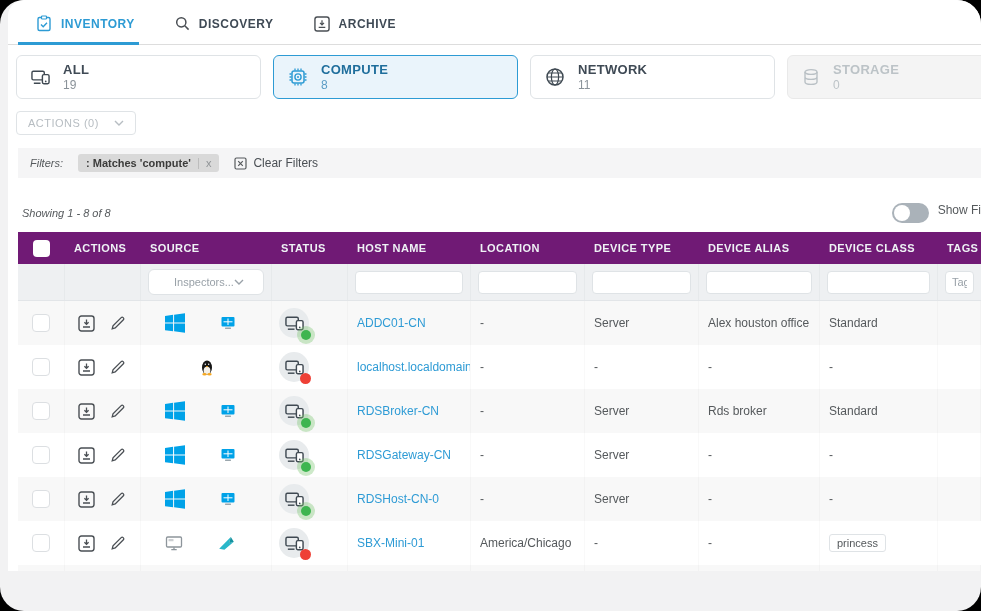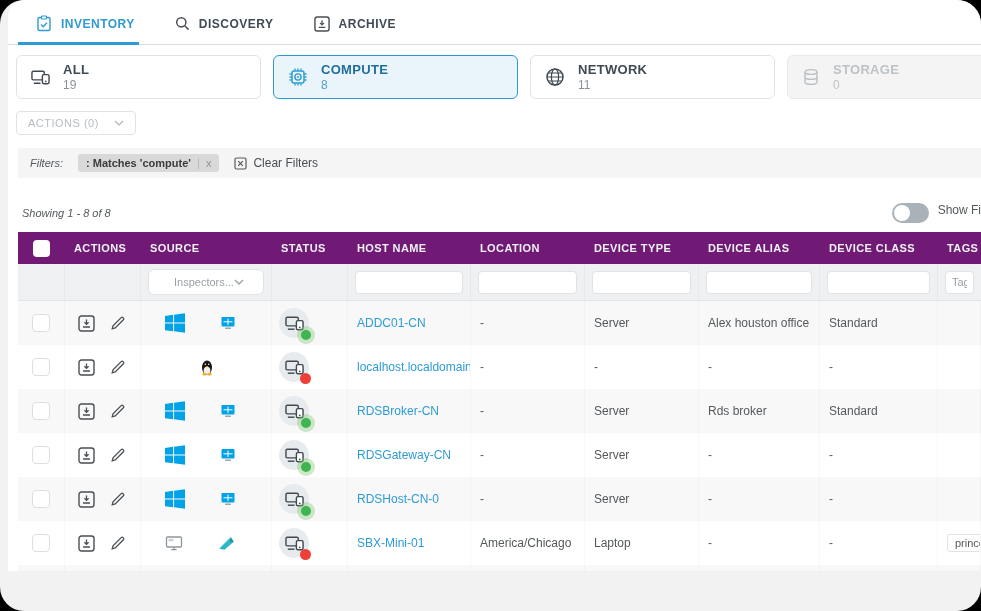--- a/index.html
+++ b/index.html
@@ -595,23 +595,20 @@
                 </svg>
                 <span class="dot red"></span>
               </span>
             </div>
             <div class="cell host-cell">
               <a class="host-link">SBX-Mini-01</a>
             </div>
             <div class="cell location-cell">
               <span>America/Chicago</span>
             </div>
-            <div class="cell device-type-cell">
-              <span>Laptop</span>
-            </div>
             <div class="cell device-alias-cell">
               <span>-</span>
             </div>
             <div class="cell device-class-cell">
               <span>-</span>
             </div>
             <div class="cell tags-cell">
               <span class="tag-chip">princess</span>
             </div>
           </div>

